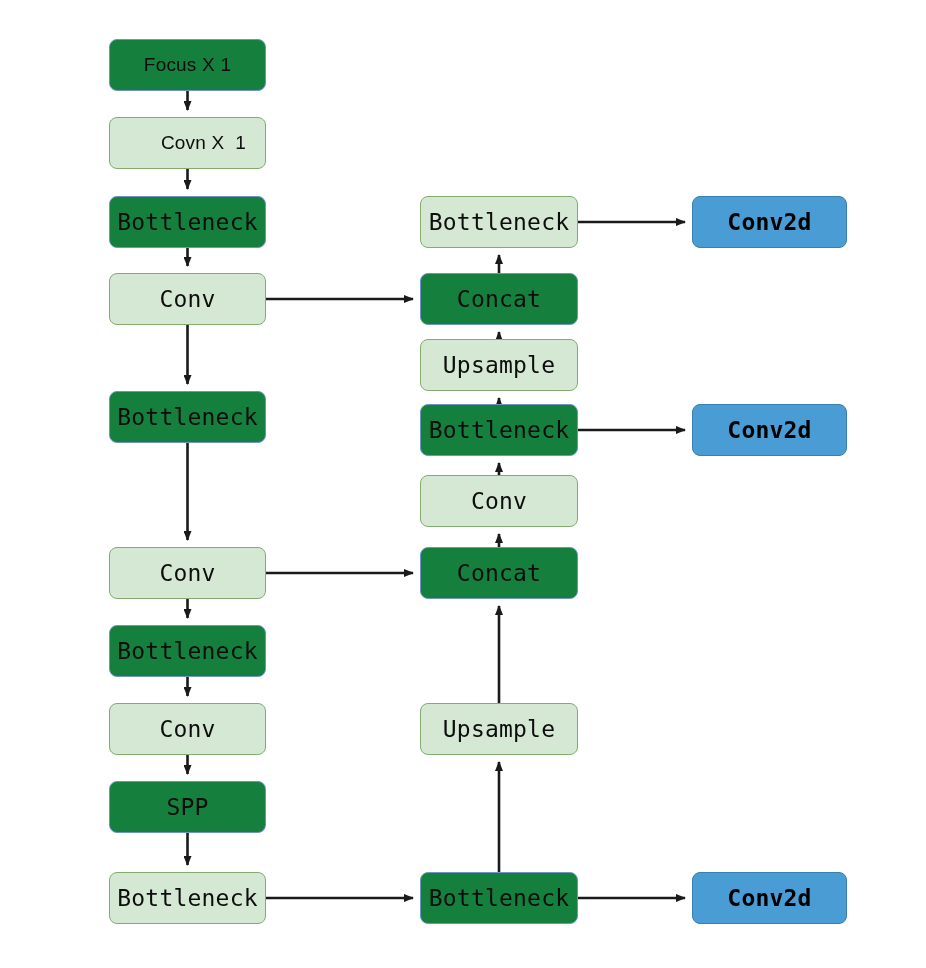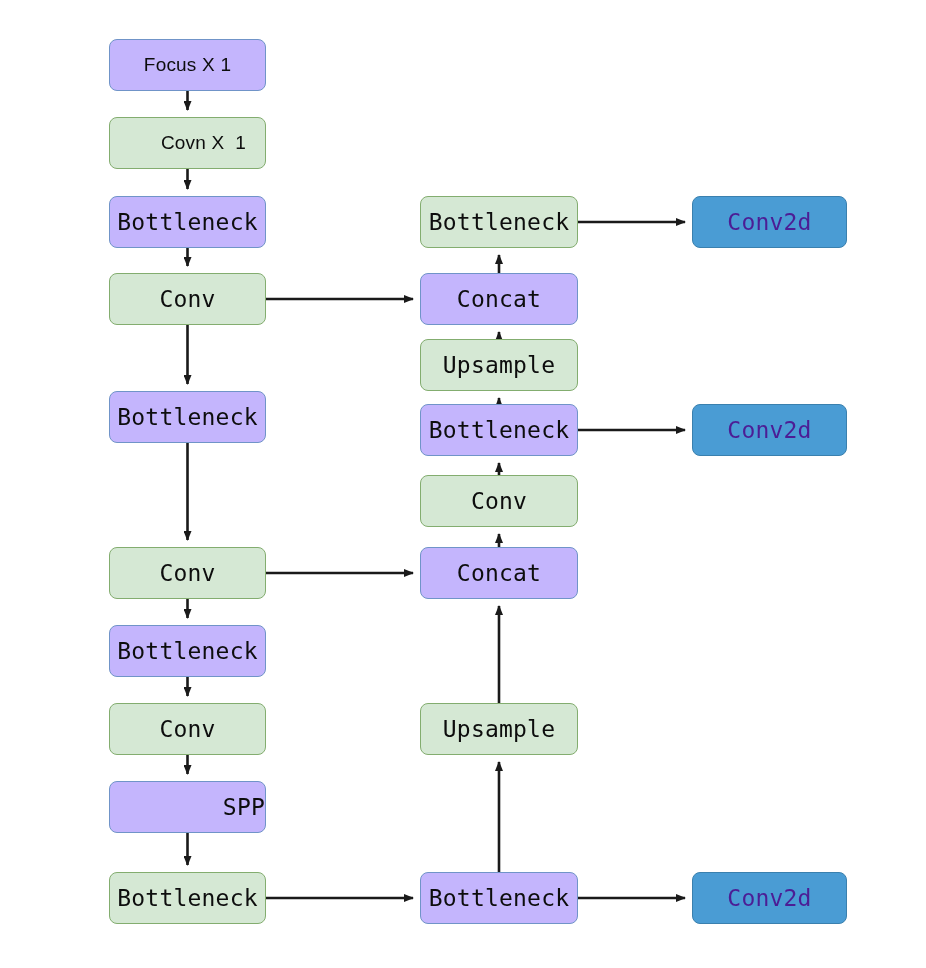--- a/index.html
+++ b/index.html
@@ -37,33 +37,34 @@
     border-width: 1.6px;
     border-style: solid;
     font-size: 23px;
     letter-spacing: 0.2px;
     white-space: pre;
     text-align: center;
   }
   .node.mono  { font-family: "DejaVu Sans Mono", monospace; }
   .node.sans  { font-family: "Liberation Sans", sans-serif; font-size: 19px; }
   .fill-blue {
-    background: #c4b5fd;
+    background: #15803d;
     border-color: #7094c8;
     color: #0d0d0d;
   }
   .fill-green {
     background: #d5e8d4;
     border-color: #83ad6f;
     color: #0d0d0d;
   }
   .fill-solidblue {
     background: #4a9cd4;
     border-color: #3a80ae;
-    color: #4c1d95;
+    color: #000000;
+    font-weight: bold;
   }
 </style>
 </head>
 <body>
 
 <div id="diagram-canvas">
 
   <svg id="edge-layer" viewBox="0 0 926 968" xmlns="http://www.w3.org/2000/svg">
     <defs>
       <marker id="arrowhead" markerWidth="10" markerHeight="8" refX="9" refY="4" orient="auto" markerUnits="userSpaceOnUse">
@@ -98,21 +99,21 @@
 
   <div id="node-layer">
       <div class="node sans fill-blue" style="left: 109px; top: 39px; width: 157px; height: 52px;"><span>Focus X 1</span></div>
       <div class="node sans fill-green" style="left: 109px; top: 117px; width: 157px; height: 52px; padding-left: 32px;"><span>Covn X  1</span></div>
       <div class="node mono fill-blue" style="left: 109px; top: 196px; width: 157px; height: 52px;"><span>Bottleneck</span></div>
       <div class="node mono fill-green" style="left: 109px; top: 273px; width: 157px; height: 52px;"><span>Conv</span></div>
       <div class="node mono fill-blue" style="left: 109px; top: 391px; width: 157px; height: 52px;"><span>Bottleneck</span></div>
       <div class="node mono fill-green" style="left: 109px; top: 547px; width: 157px; height: 52px;"><span>Conv</span></div>
       <div class="node mono fill-blue" style="left: 109px; top: 625px; width: 157px; height: 52px;"><span>Bottleneck</span></div>
       <div class="node mono fill-green" style="left: 109px; top: 703px; width: 157px; height: 52px;"><span>Conv</span></div>
-      <div class="node mono fill-blue" style="left: 109px; top: 781px; width: 157px; height: 52px; justify-content: flex-end;"><span>SPP</span></div>
+      <div class="node mono fill-blue" style="left: 109px; top: 781px; width: 157px; height: 52px;"><span>SPP</span></div>
       <div class="node mono fill-green" style="left: 109px; top: 872px; width: 157px; height: 52px;"><span>Bottleneck</span></div>
       <div class="node mono fill-green" style="left: 420px; top: 196px; width: 158px; height: 52px;"><span>Bottleneck</span></div>
       <div class="node mono fill-blue" style="left: 420px; top: 273px; width: 158px; height: 52px;"><span>Concat</span></div>
       <div class="node mono fill-green" style="left: 420px; top: 339px; width: 158px; height: 52px;"><span>Upsample</span></div>
       <div class="node mono fill-blue" style="left: 420px; top: 404px; width: 158px; height: 52px;"><span>Bottleneck</span></div>
       <div class="node mono fill-green" style="left: 420px; top: 475px; width: 158px; height: 52px;"><span>Conv</span></div>
       <div class="node mono fill-blue" style="left: 420px; top: 547px; width: 158px; height: 52px;"><span>Concat</span></div>
       <div class="node mono fill-green" style="left: 420px; top: 703px; width: 158px; height: 52px;"><span>Upsample</span></div>
       <div class="node mono fill-blue" style="left: 420px; top: 872px; width: 158px; height: 52px;"><span>Bottleneck</span></div>
       <div class="node mono fill-solidblue" style="left: 692px; top: 196px; width: 155px; height: 52px;"><span>Conv2d</span></div>

